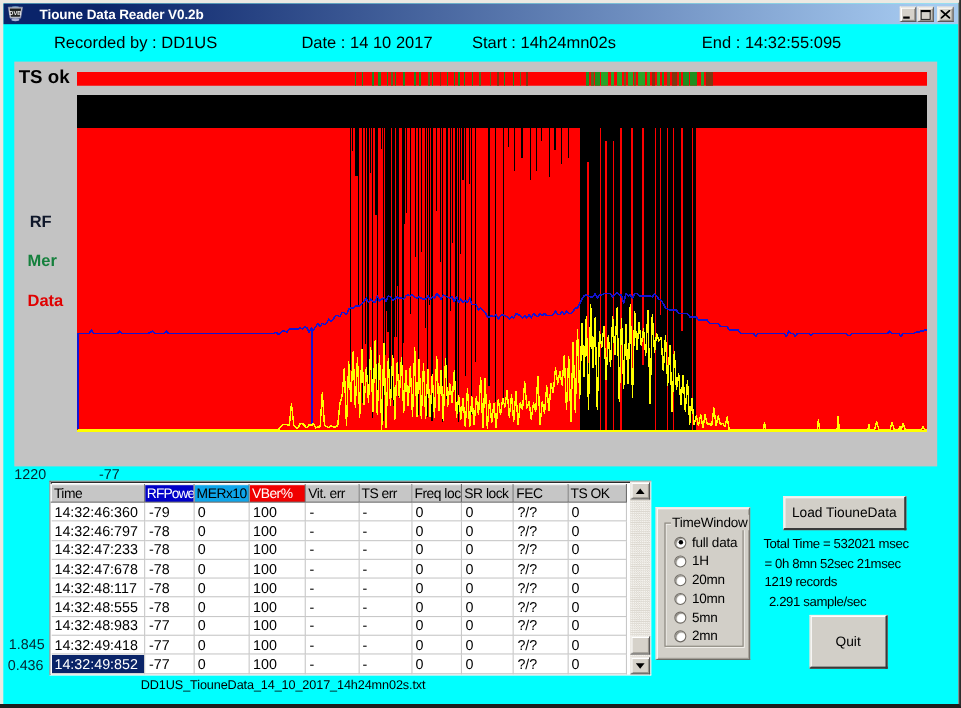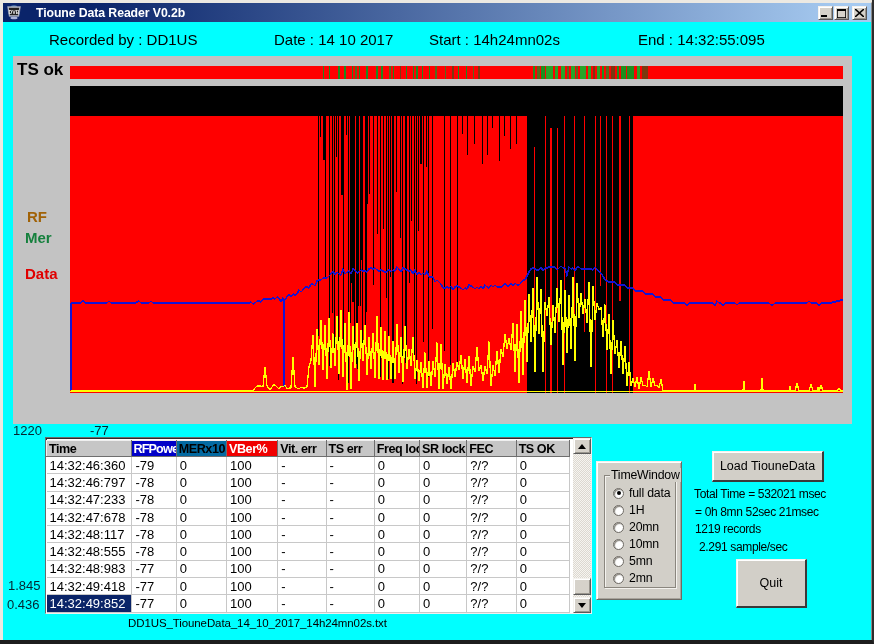--- a/index.html
+++ b/index.html
@@ -10,31 +10,31 @@
 #icon{margin-left:3px;width:16px;height:15px}
 .wbtn{position:absolute;top:6px;width:15px;height:14px;background:#d6d2ca;border:1px solid;border-color:#f4f2ee #5a5a5a #5a5a5a #f4f2ee;box-shadow:inset 1px 1px 0 #fff, inset -1px -1px 0 #9a968e;display:flex;align-items:center;justify-content:center;font-size:11px;font-weight:bold;color:#000;z-index:20}
 #bmin{left:818px} #bmax{left:834px} #bcls{left:852px}
 .toplab{position:absolute;top:31px;font-size:15px;color:#000;white-space:nowrap}
 .toplab b{font-weight:normal}
 #gray{position:absolute;left:13px;top:56px;width:839px;height:368px;background:#c3c3c3}
 #tsok{position:absolute;left:17px;top:60px;font-size:17px;font-weight:bold;color:#000}
 #strip{position:absolute;left:70px;top:65px;width:773px;height:13px}
 #chartbox{position:absolute;left:70px;top:86px;width:773px;height:307px}
 .axlab{position:absolute;font-size:15px;font-weight:bold}
-#lrf{left:27px;top:208px;color:#a16207}
+#lrf{left:27px;top:193px;color:#0f172a}
 #lmer{left:25px;top:229px;color:#15803d}
 #lvber{left:25px;top:265px;color:#e00000}
 .num{position:absolute;font-size:13px;color:#052530}
 #n1220{left:13px;top:423px} #n77{left:90px;top:423px}
 #n1845{left:8px;top:578px} #n0436{left:7px;top:597px}
 #tblwrap{position:absolute;left:45px;top:437px;width:547px;height:177px;border:1px solid #6a6a6a;border-right-color:#f0f0f0;border-bottom-color:#f0f0f0;background:#fff;box-shadow:inset 1px 1px 0 #2a2a2a}
 #grid{position:absolute;left:0px;top:2px;width:524px;border-collapse:collapse;table-layout:fixed;background:#fff;font-size:13px}
-#grid th{height:16px;font-weight:bold;text-align:left;padding:0 0 0 2px;font-size:12.6px;letter-spacing:-0.45px;background:#c6c6c6;border:1px solid;border-color:#efefef #6e6e6e #6e6e6e #efefef;overflow:hidden;white-space:nowrap}
+#grid th{height:16px;font-weight:normal;text-align:left;padding:0 0 0 2px;font-size:12.6px;letter-spacing:-0.45px;background:#c6c6c6;border:1px solid;border-color:#efefef #6e6e6e #6e6e6e #efefef;overflow:hidden;white-space:nowrap}
 #grid th.hb{background:#0000c8;color:#fff;letter-spacing:-0.85px;padding-left:1px}
-#grid th.hy{background:#0369a1;color:#000}
+#grid th.hy{background:#0ea5e9;color:#000}
 #grid th.hr{background:#f00000;color:#ffffff}
 #grid td{height:17.3px;padding:0 0 0 3px;border-right:1px solid #c8c8c8;border-bottom:1px solid #c8c8c8;overflow:hidden;white-space:nowrap;color:#000}
 #grid td.sel{background:#0a2468;color:#fff}
 #sbar{position:absolute;left:527px;top:0px;width:18px;height:175px;background:#e9e6e0;background-image:repeating-conic-gradient(#f6f4f0 0 25%,#dcd8d0 0 50%);background-size:2px 2px}
 .sbtn{position:absolute;left:0;width:18px;background:#d6d2ca;border:1px solid;border-color:#f4f2ee #5a5a5a #5a5a5a #f4f2ee;box-shadow:inset 1px 1px 0 #fff, inset -1px -1px 0 #9a968e;display:flex;align-items:center;justify-content:center}
 #sup{top:0;height:16px} #sdn{bottom:0;height:16px}
 #sthumb{position:absolute;left:0;top:140px;width:18px;height:17px;background:#d6d2ca;border:1px solid;border-color:#f4f2ee #5a5a5a #5a5a5a #f4f2ee;box-shadow:inset 1px 1px 0 #fff, inset -1px -1px 0 #9a968e}
 .arr{width:0;height:0;border-left:4px solid transparent;border-right:4px solid transparent}
 .arr.up{border-bottom:5px solid #000}
 .arr.dn{border-top:5px solid #000}

